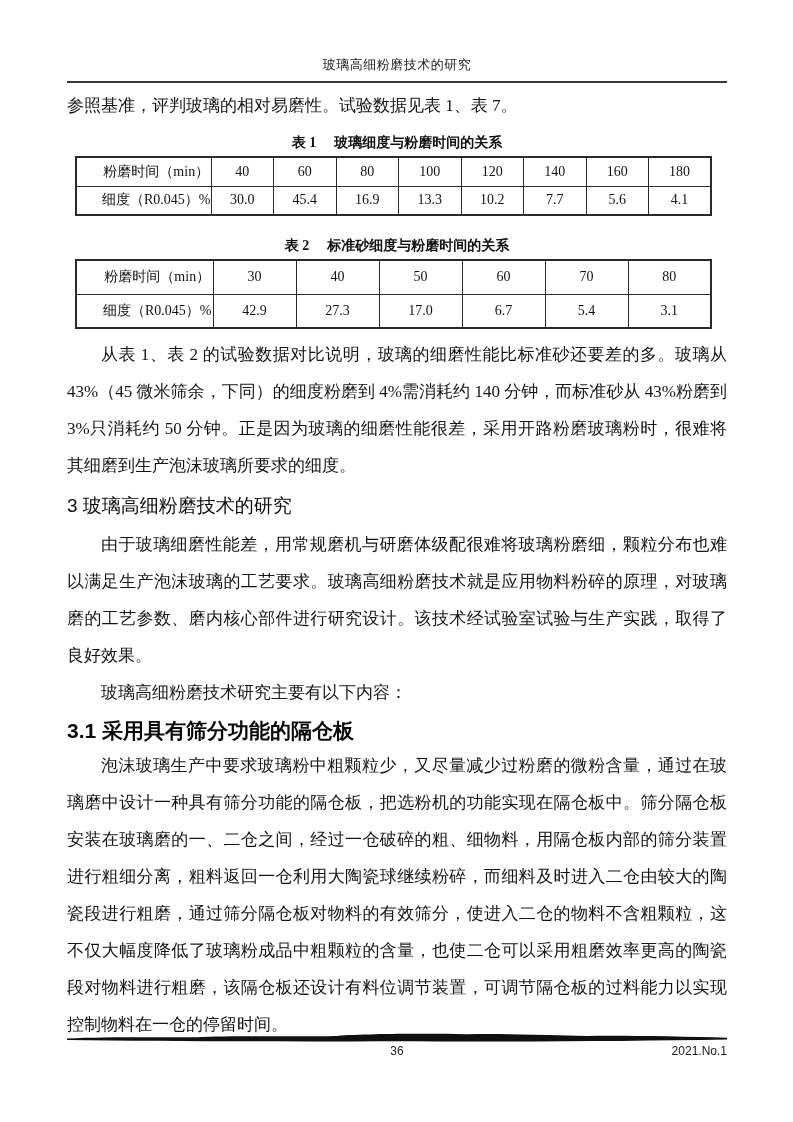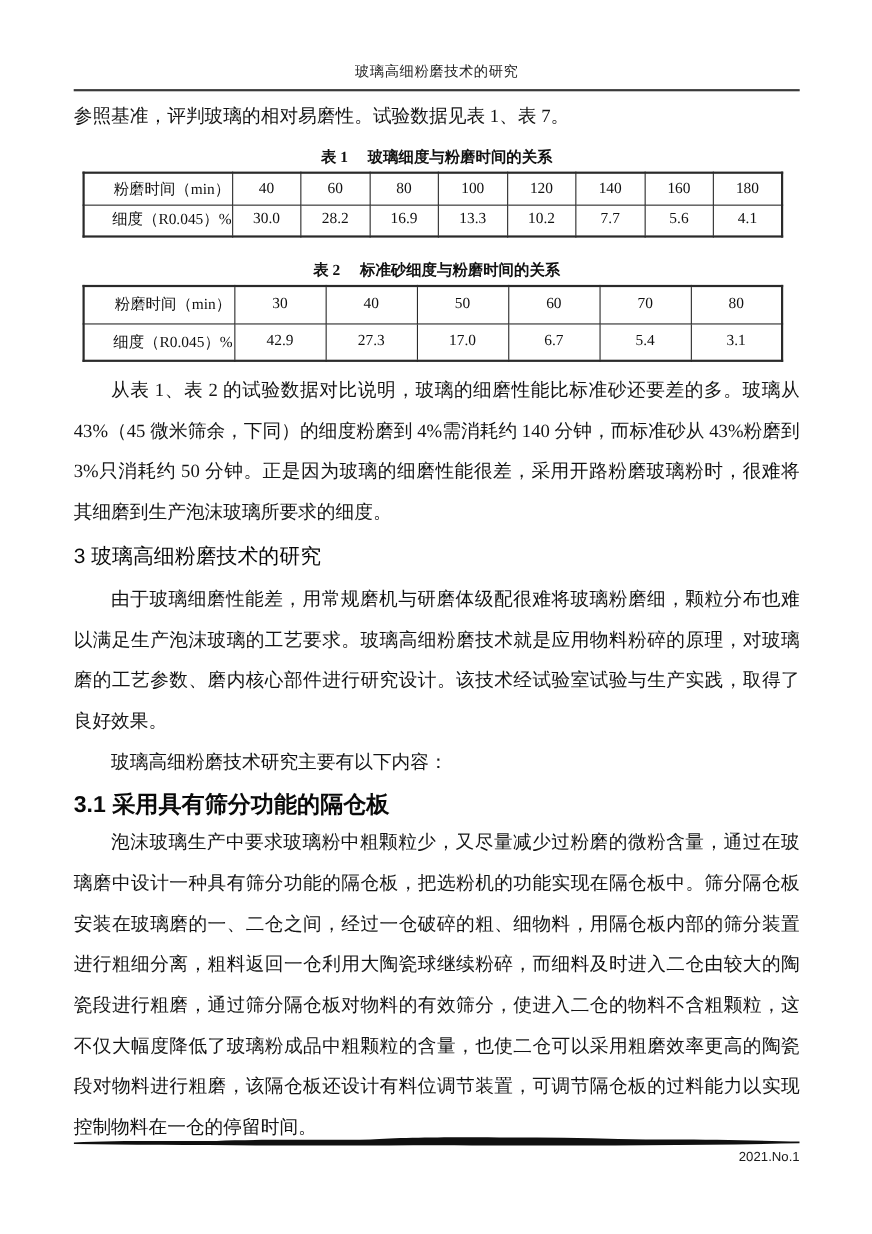--- a/index.html
+++ b/index.html
@@ -136,21 +136,21 @@
         <td>80</td>
         <td>100</td>
         <td>120</td>
         <td>140</td>
         <td>160</td>
         <td>180</td>
       </tr>
       <tr>
         <td class="rowhead">细度（R0.045）%</td>
         <td>30.0</td>
-        <td>28.2</td>
+        <td>45.4</td>
         <td>16.9</td>
         <td>13.3</td>
         <td>10.2</td>
         <td>7.7</td>
         <td>5.6</td>
         <td>4.1</td>
       </tr>
     </tbody>
       </table>
 
@@ -202,16 +202,17 @@
 
     <p class="body-text indent">泡沫玻璃生产中要求玻璃粉中粗颗粒少，又尽量减少过粉磨的微粉含量，通过在玻璃磨中设计一种具有筛分功能的隔仓板，把选粉机的功能实现在隔仓板中。筛分隔仓板安装在玻璃磨的一、二仓之间，经过一仓破碎的粗、细物料，用隔仓板内部的筛分装置进行粗细分离，粗料返回一仓利用大陶瓷球继续粉碎，而细料及时进入二仓由较大的陶瓷段进行粗磨，通过筛分隔仓板对物料的有效筛分，使进入二仓的物料不含粗颗粒，这不仅大幅度降低了玻璃粉成品中粗颗粒的含量，也使二仓可以采用粗磨效率更高的陶瓷段对物料进行粗磨，该隔仓板还设计有料位调节装置，可调节隔仓板的过料能力以实现控制物料在一仓的停留时间。</p>
 
   </div>
 
   <div class="footer">
     <svg class="footer-rule" viewBox="0 0 660 12" preserveAspectRatio="none" xmlns="http://www.w3.org/2000/svg">
       <path fill="#101010" d="M0 7.6 C 40 5.6, 90 6.6, 130 6.2 C 165 4.4, 230 5.8, 270 4.9 C 300 2.6, 360 2.4, 400 3.2 C 440 2.5, 480 4.1, 520 5.0 C 560 4.4, 615 5.6, 660 6.8 L 660 8.4 C 560 10.2, 430 10.8, 330 10.2 C 225 10.8, 95 10.2, 0 9.0 Z"></path>
     </svg>
     <div class="footer-row">
+      <span class="footer-page">36</span>
       <span class="footer-issue">2021.No.1</span>
     </div>
   </div>
 </div>
 
 </body></html>

